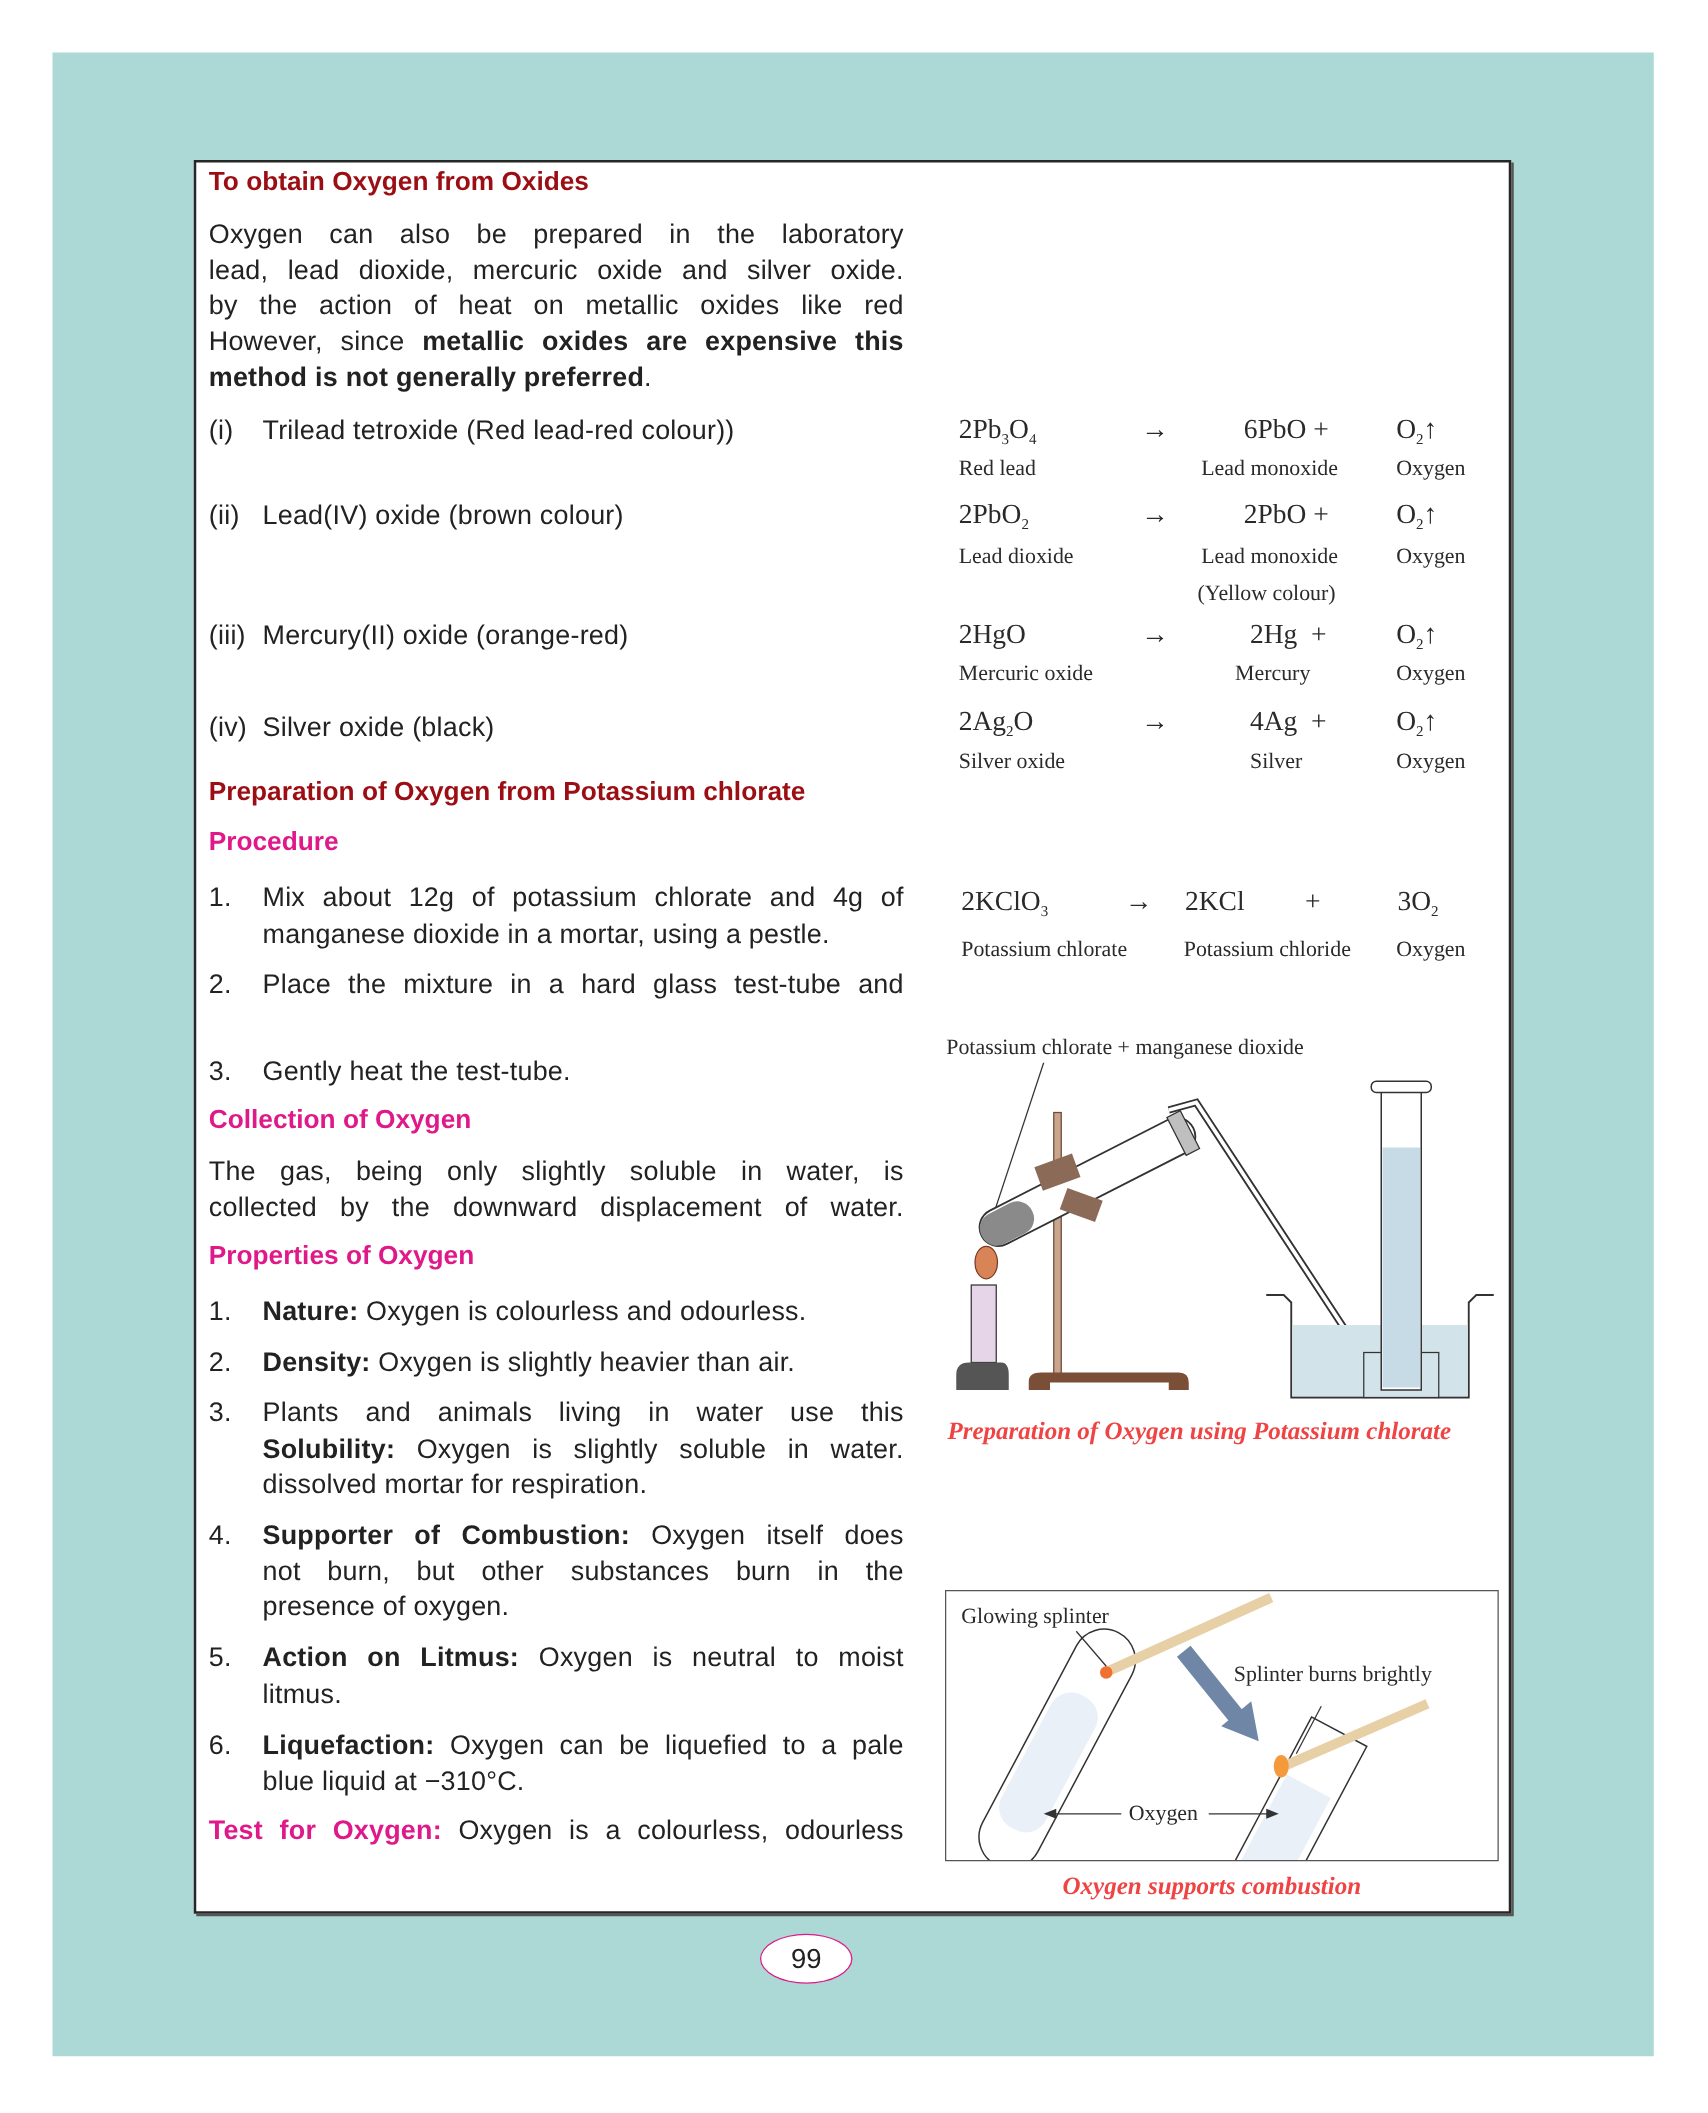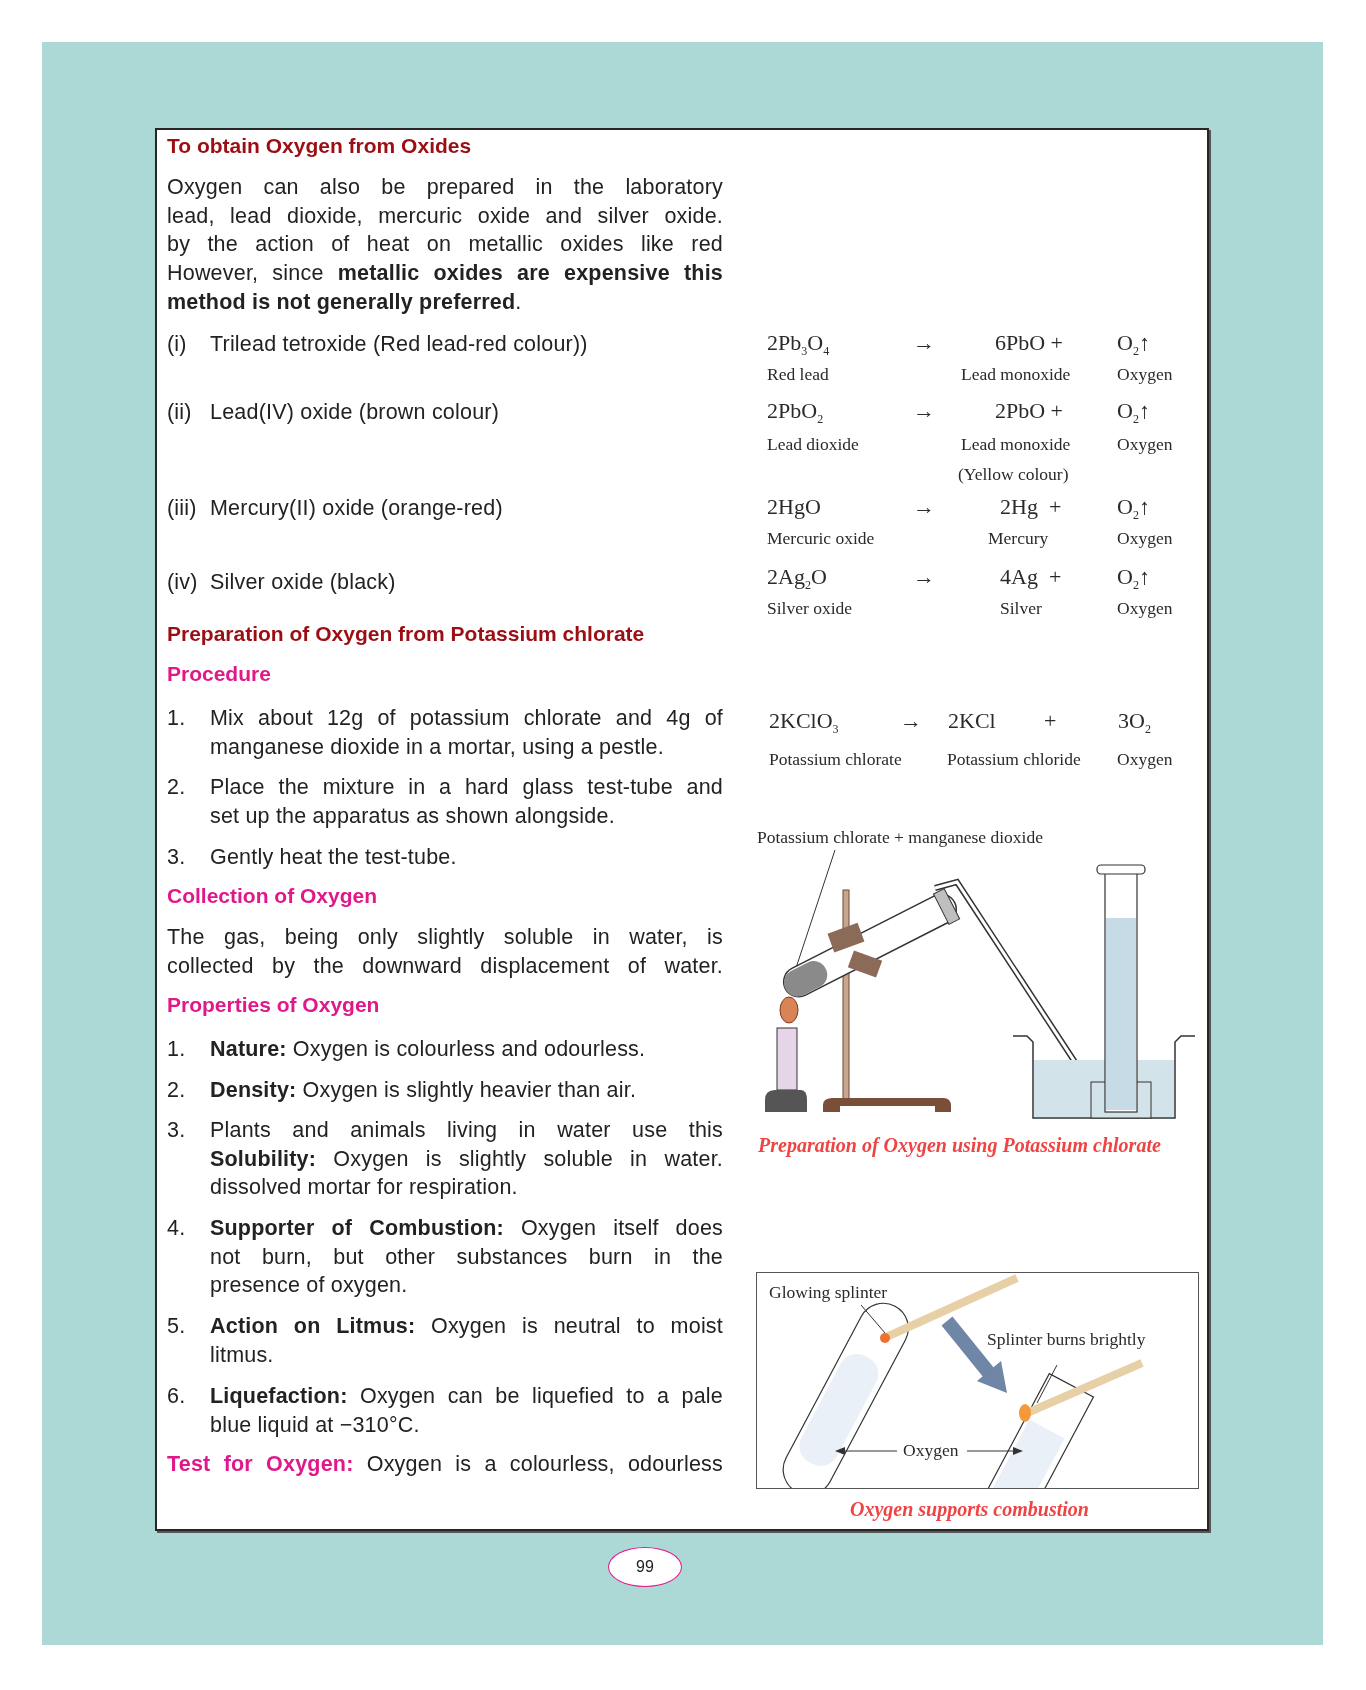--- a/index.html
+++ b/index.html
@@ -12,21 +12,21 @@
   .body{font-size:21.5px;line-height:28.7px;letter-spacing:0.2px;}
   .just-full{text-align:justify;text-align-last:justify;white-space:normal;}
   .serif{font-family:"Liberation Serif",serif;color:#2a2a2a;}
   .f-form{font-size:22px;}
   .f-name{font-size:17.5px;}
   sub{font-size:12px;vertical-align:-5px;line-height:0;}
   .num{position:absolute;left:0;}
   .item{position:absolute;left:167px;width:556px;}
   .item .txt{margin-left:43px;}
   .cap{font-family:"Liberation Serif",serif;font-style:italic;font-weight:bold;color:#ef4444;font-size:20px;}
-  .pageoval{position:absolute;left:608px;top:1547px;width:72px;height:38px;border:1.5px solid #e0198a;border-radius:50%;background:#fff;display:flex;align-items:center;justify-content:center;font-size:16px;color:#222;}
+  .pageoval{position:absolute;left:608px;top:1547px;width:72px;height:38px;border:1.5px solid #e0198a;border-radius:50%;background:#fff;display:flex;align-items:center;justify-content:center;font-size:22px;color:#222;}
   .splbox{position:absolute;left:756px;top:1272px;width:441px;height:215px;border:1.5px solid #555;background:#fff;overflow:hidden;}
 </style>
 </head>
 <body>
 
 <div class="teal"></div>
 <div class="frame"></div>
 
 <div class="abs h-red" style="left:167px;top:134px;">To obtain Oxygen from Oxides</div>
 
@@ -50,21 +50,20 @@
   <span class="num">1.</span>
   <div class="txt">
     <div class="just-full">Mix about 12g of potassium chlorate and 4g of</div>
     <div>manganese dioxide  in a mortar, using a pestle.</div>
   </div>
 </div>
 <div class="item body" style="top:773px;">
   <span class="num">2.</span>
   <div class="txt">
     <div class="just-full">Place the mixture in a hard glass test-tube and</div>
-    <div>set up the apparatus as shown alongside.</div>
   </div>
 </div>
 <div class="item body" style="top:843px;">
   <span class="num">3.</span>
   <div class="txt">Gently heat the test-tube.</div>
 </div>
 
 <div class="abs h-pink" style="left:167px;top:884px;">Collection of Oxygen</div>
 <div class="abs body" style="left:167px;top:923px;width:556px;">
   <div class="just-full">The gas, being only slightly soluble in water, is</div>

